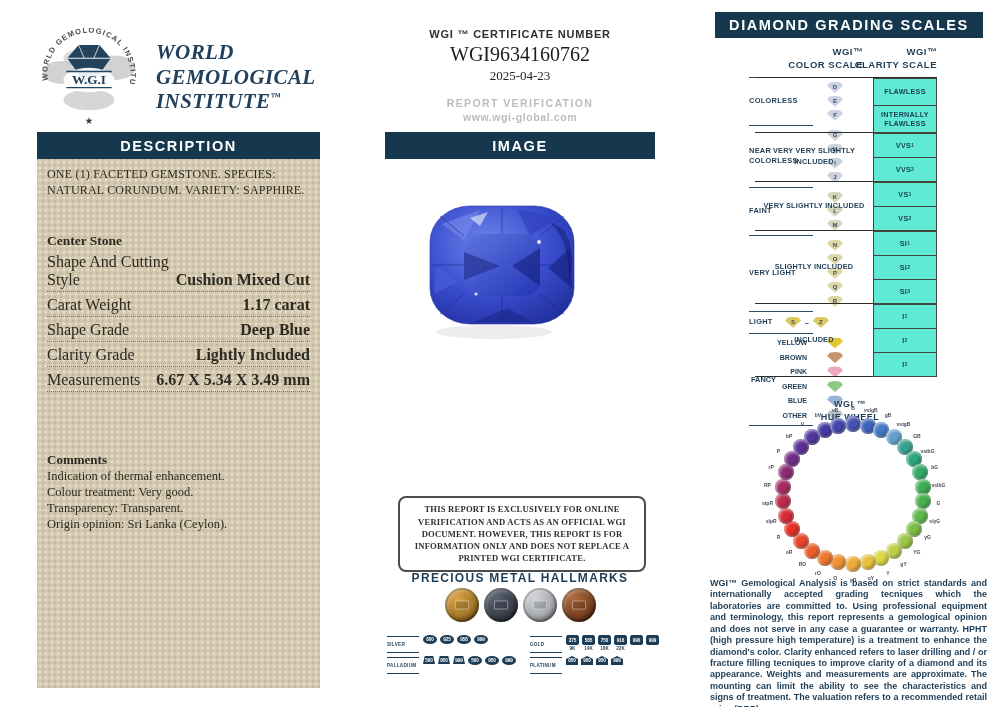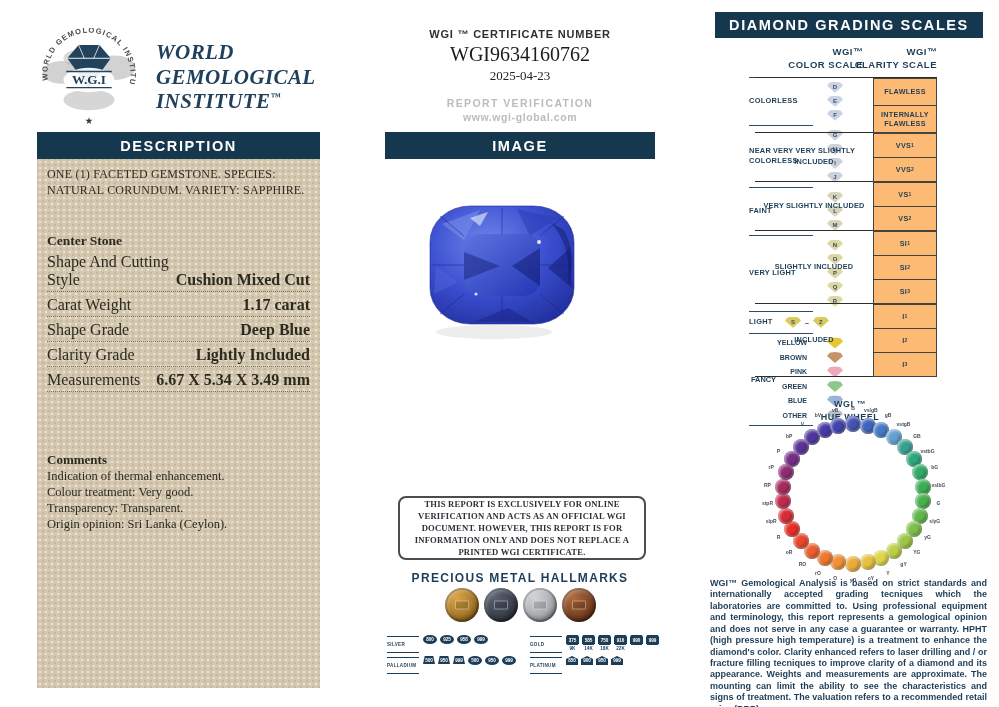--- a/index.html
+++ b/index.html
@@ -30,21 +30,21 @@
 
   
   .cert-block{position:absolute;left:385px;top:28px;width:270px;text-align:center;}
   .cert-label{font-size:11px;font-weight:bold;color:#2f2f2f;letter-spacing:.8px;}
   .cert-number{font-family:"Liberation Serif",serif;font-size:20px;color:#1c1c1c;margin-top:3px;}
   .cert-date{font-family:"Liberation Serif",serif;font-size:13px;color:#222;margin-top:2px;}
   .cert-online{margin-top:13px;font-size:10.5px;font-weight:bold;color:#bcbcbc;letter-spacing:1.4px;}
   .cert-url{font-size:10.5px;font-weight:bold;color:#bcbcbc;letter-spacing:.6px;margin-top:2px;text-decoration:none;display:block;}
   .image-banner{position:absolute;left:385px;top:132px;width:270px;height:27px;}
   .gem{position:absolute;left:422px;top:196px;width:160px;height:146px;}
-  .disclaimer-box{position:absolute;left:398px;top:496px;width:248px;height:64px;border:2px solid #4c4c4c;
+  .disclaimer-box{position:absolute;left:398px;top:496px;width:248px;height:76px;border:2px solid #4c4c4c;
     border-radius:8px;display:flex;align-items:center;justify-content:center;padding:3px 9px;box-sizing:border-box;}
   .disclaimer-text{font-family:"Liberation Serif",serif;font-size:8.6px;font-weight:bold;text-align:center;
     line-height:1.42;color:#2e2e36;letter-spacing:.2px;margin:0;}
   .hallmarks-title{position:absolute;left:385px;top:571px;width:270px;text-align:center;color:#1d3d57;
     font-weight:bold;font-size:12px;letter-spacing:1.3px;}
   .coins{position:absolute;left:385px;top:588px;width:270px;display:flex;justify-content:center;gap:5px;}
   .coin{width:34px;height:34px;border-radius:50%;position:relative;
     box-shadow:inset 0 0 0 2px rgba(0,0,0,.18), inset 2px 3px 4px rgba(255,255,255,.35), inset -2px -3px 4px rgba(0,0,0,.35);}
   .coin .stamp{position:absolute;left:50%;top:50%;transform:translate(-50%,-50%);width:12px;height:7px;
     border:1px solid rgba(255,255,255,.4);background:rgba(0,0,0,.15);border-radius:1px;}
@@ -83,21 +83,21 @@
   .fancy-row{display:flex;align-items:center;height:14.5px;}
   .fancy-name{width:66px;text-align:right;padding-right:8px;font-size:7px;font-weight:bold;color:#1d3d57;box-sizing:border-box;}
   .fancy-diawrap{width:40px;display:flex;justify-content:center;}
   .fancy-label{position:absolute;left:2px;top:50%;transform:translateY(-50%);font-size:7.4px;font-weight:bold;color:#1d3d57;}
   .clarity-scale{position:absolute;left:42px;top:46px;width:182px;}
   .cl-body{border-bottom:1px solid #2e2e28;}
   .cl-group{display:flex;border-top:1px solid #2e2e28;}
   .cl-label{width:118px;display:flex;align-items:center;justify-content:center;text-align:center;
     font-size:7.3px;font-weight:bold;color:#1d3d57;line-height:1.4;letter-spacing:.2px;padding:0 8px;box-sizing:border-box;}
   .cl-boxes{width:64px;display:flex;flex-direction:column;}
-  .cl-box{height:25px;background:#fdba74;border:1px solid #44443c;margin-bottom:-1px;
+  .cl-box{height:25px;background:#5eead4;border:1px solid #44443c;margin-bottom:-1px;
     display:flex;align-items:center;justify-content:center;text-align:center;
     font-size:7.2px;font-weight:bold;color:#1d3d57;letter-spacing:.3px;line-height:1.25;padding:0 4px;box-sizing:border-box;}
   .cl-box.tall{height:28px;}
   .cl-box sub{font-size:5px;}
   .hue-wheel{position:absolute;left:0;top:398px;width:274px;height:178px;}
   .hue-title{text-align:center;font-size:9px;font-weight:bold;color:#1d3d57;line-height:1.45;letter-spacing:.5px;}
   .hue-dot{position:absolute;width:16px;height:16px;border-radius:50%;
     box-shadow:inset 0 0 0 2px rgba(255,255,255,.18), inset 2px 2px 3px rgba(255,255,255,.35), inset -2px -2px 3px rgba(0,0,0,.35);}
   .hue-lab{position:absolute;font-size:5px;font-weight:bold;color:#4a4a5a;transform:translate(-50%,-50%);white-space:nowrap;}
   .footer-text{position:absolute;left:710px;top:578px;width:277px;font-size:9px;font-weight:bold;

